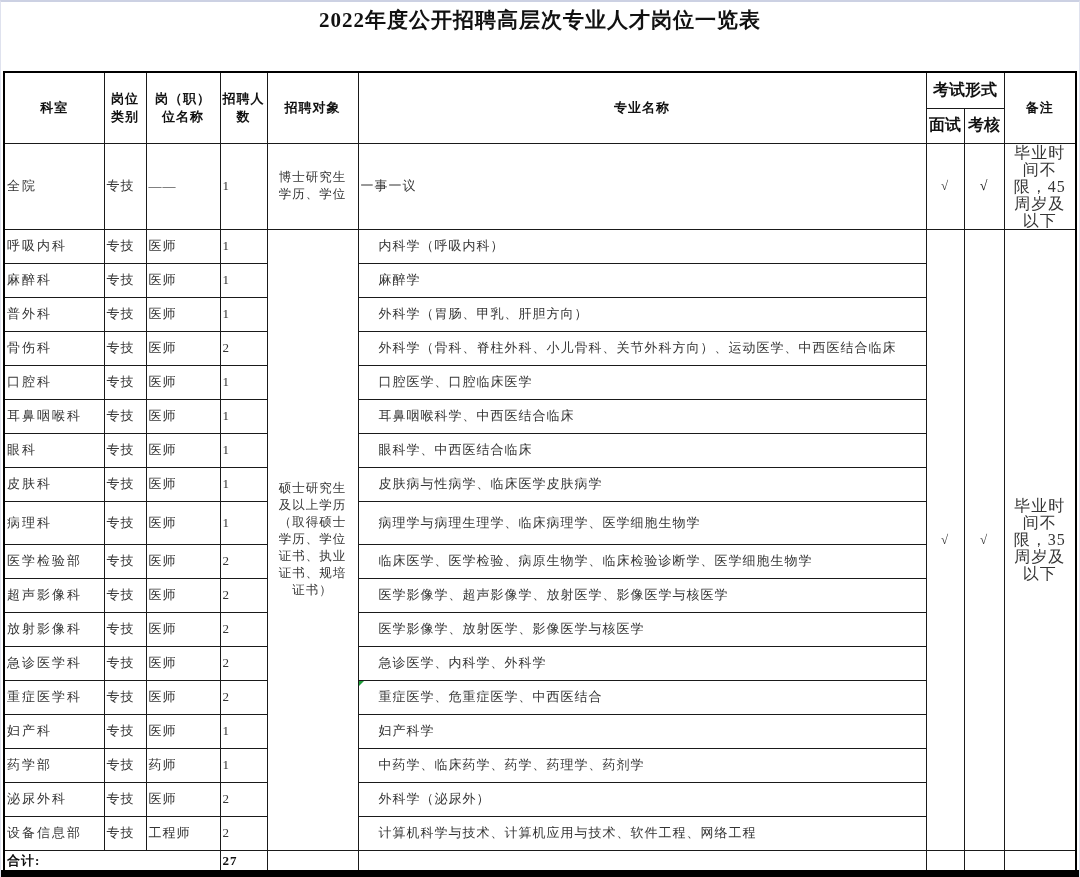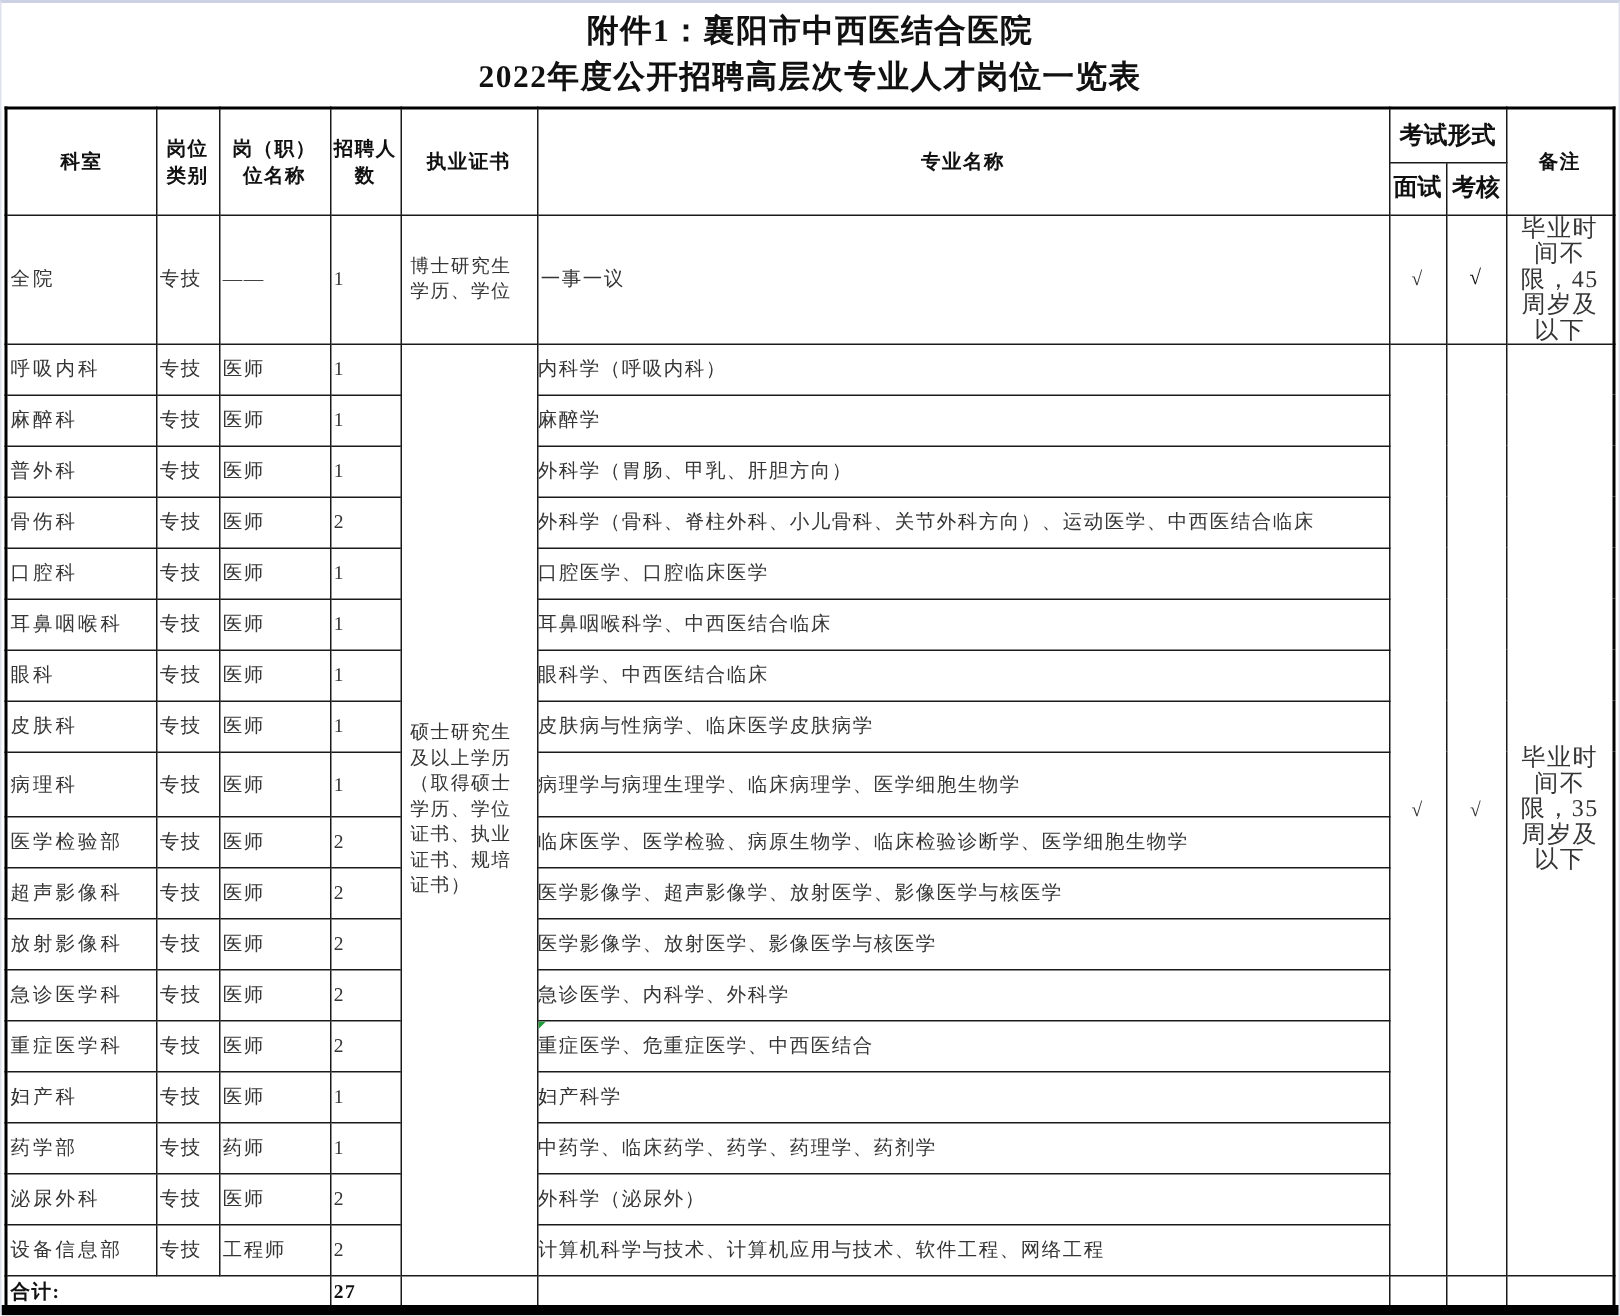--- a/index.html
+++ b/index.html
@@ -16,42 +16,41 @@
   th,td{border:1px solid #1a1a1a;padding:0 2px;box-sizing:border-box;
         letter-spacing:1px;font-size:13px;overflow:hidden;}
   table{border:2px solid #000;}
   thead th{font-weight:700;text-align:center;vertical-align:middle;color:#111;}
   thead tr.h1{height:36px;}
   thead tr.h2{height:35px;}
   th.small{font-size:16px;letter-spacing:0;}
   td{vertical-align:middle;}
   td.center{text-align:left;}
   td.dept{text-align:left;letter-spacing:2px;}
-  td.specialty{text-align:left;padding-left:0;position:relative;}
-  td.target{font-size:12.5px;line-height:17px;padding:4px 6px;}
+  td.specialty{text-align:left;padding-left:20px;position:relative;}
+  td.target{text-align:center;font-size:12.5px;line-height:17px;padding:4px 6px;}
   td.remark{text-align:center;font-size:16px;line-height:17px;padding:0 5px;}
   td.check{text-align:center;font-size:13px;color:#333;}
   td.check.bold{font-weight:700;font-size:14px;color:#111;}
   td.gray-left{border-left:1px solid #8d8d8d;}
   tr.doctoral{height:81px;}
   tr.dept-row{height:34px;}
   tr.dept-row.tall{height:43px;}
   tr.total{height:22px;}
   tr.total td{font-weight:700;color:#111;}
   td.marker::before{content:"";position:absolute;top:0;left:0;
     border-top:5px solid #1f9d3a;border-right:5px solid transparent;}
   #bottom-bar{position:absolute;left:0;bottom:0;width:1080px;height:7px;background:#000;}
 </style>
 </head>
 <body>
 
 <div id="page">
 
   <div class="title-block">
-    <div class="title-line">附件1：襄阳市中西医结合医院</div>
     <div class="title-line">2022年度公开招聘高层次专业人才岗位一览表</div>
   </div>
 
   <table>
     <colgroup>
       <col style="width:100px">
         <col style="width:42px">
         <col style="width:74px">
       <col style="width:47px">
         <col style="width:91px">
@@ -59,21 +58,21 @@
       <col style="width:38px">
         <col style="width:40px">
         <col style="width:72px">
     </colgroup>
     <thead>
       <tr class="h1">
         <th rowspan="2">科室</th>
         <th rowspan="2">岗位类别</th>
         <th rowspan="2">岗（职）位名称</th>
         <th rowspan="2">招聘人数</th>
-        <th rowspan="2">执业证书</th>
+        <th rowspan="2">招聘对象</th>
         <th rowspan="2">专业名称</th>
         <th colspan="2" class="small">考试形式</th>
         <th rowspan="2">备注</th>
       </tr>
       <tr class="h2">
         <th class="small">面试</th>
         <th class="small gray-left">考核</th>
       </tr>
     </thead>
     <tbody id="table-body">

